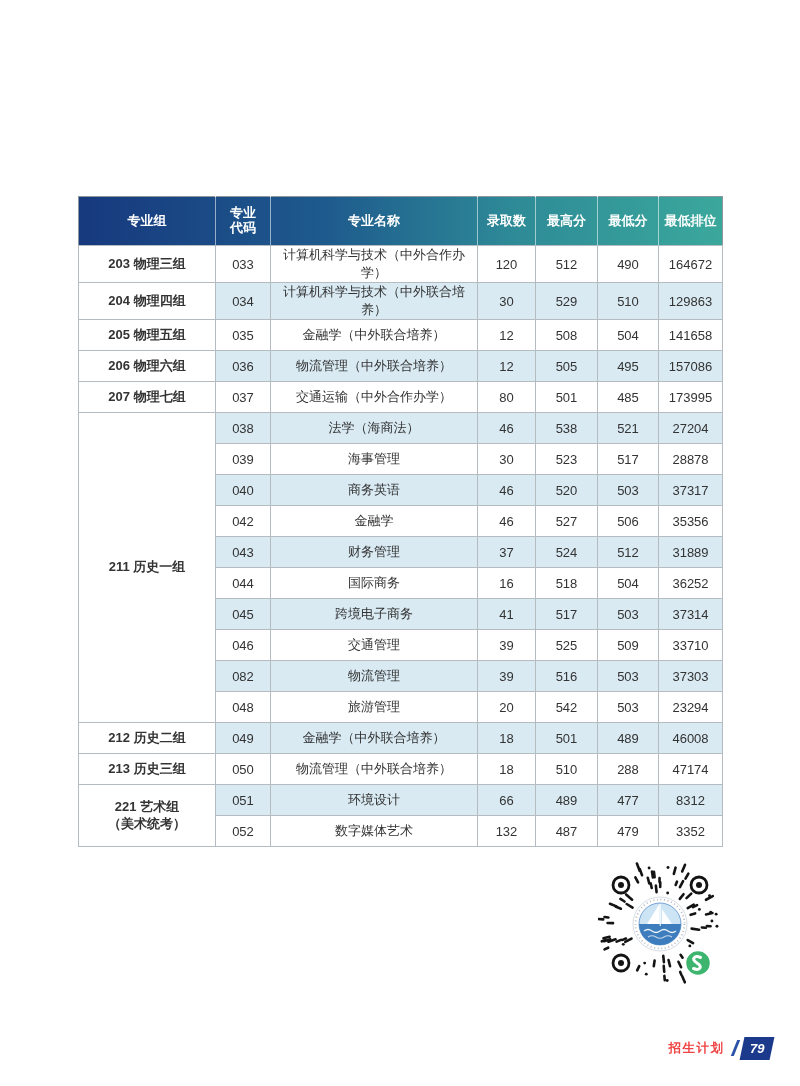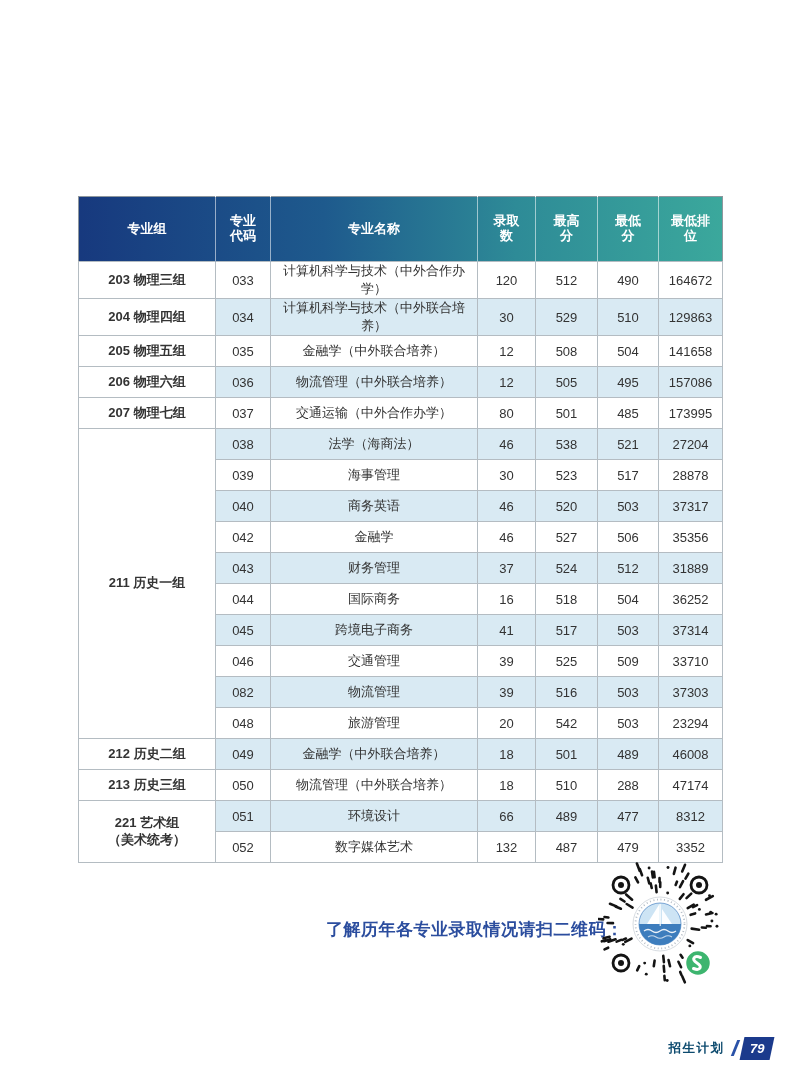--- a/index.html
+++ b/index.html
@@ -14,21 +14,21 @@
     position:absolute;left:78px;top:196px;width:644px;
     border-collapse:collapse;table-layout:fixed;
     border:1px solid #8e979e;
   }
   thead tr{
     background:linear-gradient(90deg,#17397e 0%,#1e5a8d 38%,#2e8b97 68%,#3ba89c 100%);
   }
   thead th{
     height:40px;color:#ffffff;font-size:13px;font-weight:700;
     border-right:1px solid rgba(255,255,255,.55);
-    padding:12px;line-height:1.15;vertical-align:middle;
+    padding:4px;line-height:1.15;vertical-align:middle;
   }
   thead th:last-child{border-right:none;}
   thead th.wrap{padding:0 13px;word-break:break-all;}
   tbody td{
     height:30px;border:1px solid #b4bcc2;text-align:center;
     font-size:13px;color:#333333;padding:0 3px;background:#ffffff;
     font-weight:500;
   }
   tbody td.group{font-weight:600;line-height:1.25;margin-top:11px;}
   tr.stripe td:not(.group){background:#d9eaf3;}
@@ -36,21 +36,21 @@
   
   .qr-section{position:absolute;left:78px;top:858px;width:644px;height:136px;}
   .qr-caption{
     position:absolute;left:248px;top:60px;
     font-size:17px;font-weight:700;color:#2b4d9e;letter-spacing:.5px;white-space:nowrap;
   }
   .qr-box{position:absolute;right:0px;top:4px;width:124px;height:124px;}
 
   
   .footer{position:absolute;top:1038px;right:28px;display:flex;align-items:center;height:20px;}
-  .flabel{color:#0c4a6e;font-weight:700;font-size:12.5px;letter-spacing:1.5px;}
+  .flabel{color:#ef4444;font-weight:700;font-size:12.5px;letter-spacing:1.5px;}
   .fslash{width:3px;height:16px;background:#2a52a8;transform:skewX(-22deg);margin:0 5px 0 9px;}
   .fpage{background:#1b3a8c;transform:skewX(-12deg);padding:2px 8px 3px 8px;}
   .fpage i{display:inline-block;transform:skewX(12deg);color:#ffffff;font-style:italic;font-weight:700;font-size:13px;}
 </style>
 </head>
 <body>
 
 <div class="page">
 
   <table class="adm">
@@ -252,21 +252,20 @@
           <td>数字媒体艺术</td>
           <td>132</td>
           <td>487</td>
           <td>479</td>
           <td>3352</td>
         </tr>
       </tbody>
   </table>
 
   <div class="qr-section">
-    <div class="qr-caption">了解历年各专业录取情况请扫二维码：</div>
     <svg class="qr-box" viewBox="0 0 124 124" xmlns="http://www.w3.org/2000/svg">
       <g id="qr-dashes">
           <line x1="93.66151628502803" y1="66.64202396944533" x2="101.08876443142044" y2="67.7309630970662" stroke="#141414" stroke-width="2.6" stroke-linecap="round"></line>
           <line x1="89.7104771587176" y1="78.00404497732339" x2="95.0782685295371" y2="81.1041855499825" stroke="#141414" stroke-width="2.6" stroke-linecap="round"></line>
           <line x1="65.2803719463461" y1="93.83141781155256" x2="65.92828011444165" y2="100.11845962860606" stroke="#141414" stroke-width="2.6" stroke-linecap="round"></line>
           <line x1="33.51731395434795" y1="76.58549264251359" x2="27.223916539533455" y2="79.80823299583089" stroke="#141414" stroke-width="2.6" stroke-linecap="round"></line>
           <line x1="34.563056042596145" y1="45.53142063569902" x2="28.673481370194416" y2="41.99629922913832" stroke="#141414" stroke-width="2.6" stroke-linecap="round"></line>
           <line x1="58.57388057304857" y1="30.183939501059122" x2="57.86118577474294" y2="23.56562355976437" stroke="#141414" stroke-width="2.6" stroke-linecap="round"></line>
           <circle cx="69.68039504110511" cy="30.935365252226642" r="1.45" fill="#141414"></circle>
           <line x1="81.81934458883853" y1="36.87643377088203" x2="85.52215178740954" y2="32.18264980290242" stroke="#141414" stroke-width="2.6" stroke-linecap="round"></line>

